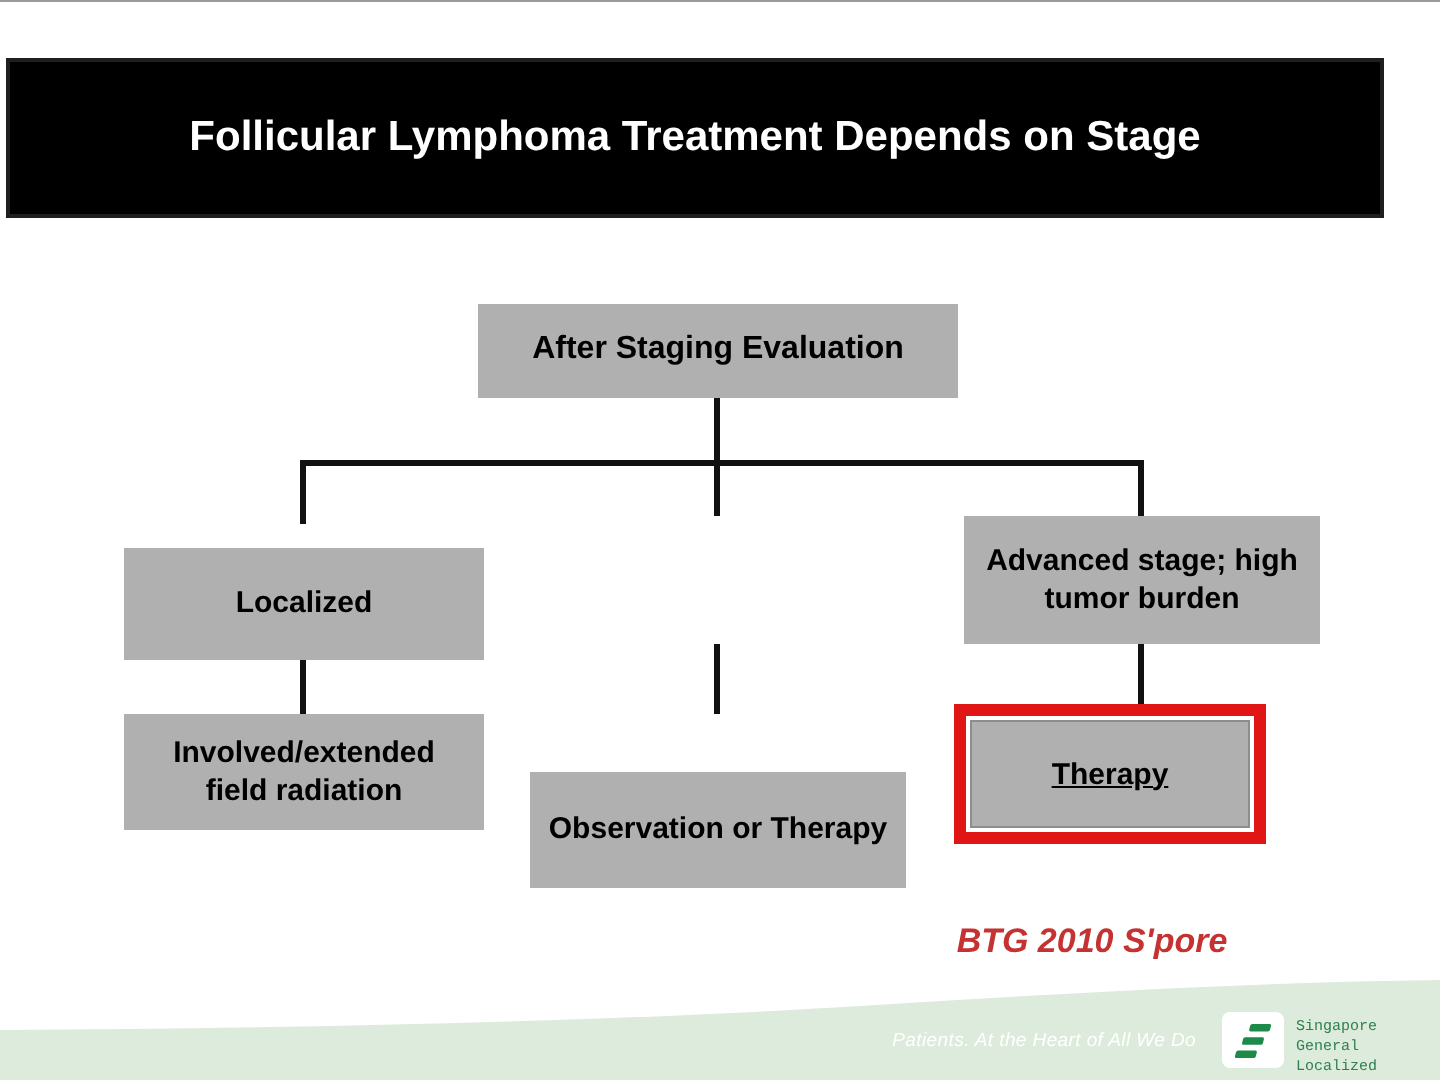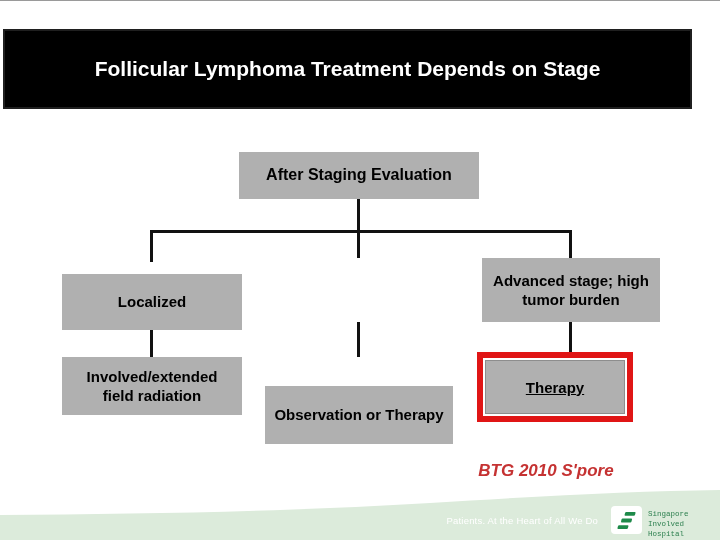--- a/index.html
+++ b/index.html
@@ -53,21 +53,21 @@
   
   .citation{
     position:absolute;left:410px;top:461px;width:272px;text-align:center;
     color:#c53232;font-style:italic;font-weight:600;font-size:17px;
   }
 
   
   .footer-wave{position:absolute;left:0;top:487px;width:720px;height:53px;}
   .tagline{
     position:absolute;left:430px;top:515px;width:168px;text-align:right;
-    color:#ffffff;font-size:9.5px;letter-spacing:0.2px;
+    color:#ffffff;font-size:9.5px;letter-spacing:0.2px;font-style:italic;
   }
   .logo-box{
     position:absolute;left:611px;top:506px;width:31px;height:28px;background:#ffffff;
     border-radius:4px;display:flex;align-items:center;justify-content:center;
   }
   .hospital-name{
     position:absolute;left:648px;top:509px;color:#2e8050;font-size:7.5px;line-height:1.35;font-family:Liberation Mono, monospace;
   }
 </style>
 </head>
@@ -115,16 +115,16 @@
       <g fill="#1e8a4a" transform="skewX(-14) translate(4,0)">
         <rect x="7" y="1" width="11" height="4" rx="1"></rect>
         <rect x="5" y="8" width="11" height="4" rx="1"></rect>
         <rect x="3" y="15" width="11" height="4" rx="1"></rect>
       </g>
     </svg>
   </div>
 
   <div class="hospital-name">
     <div>Singapore</div>
-    <div>Involved Hospital</div>
+    <div>General Localized</div>
   </div>
 
 </div>
 
 </body></html>

